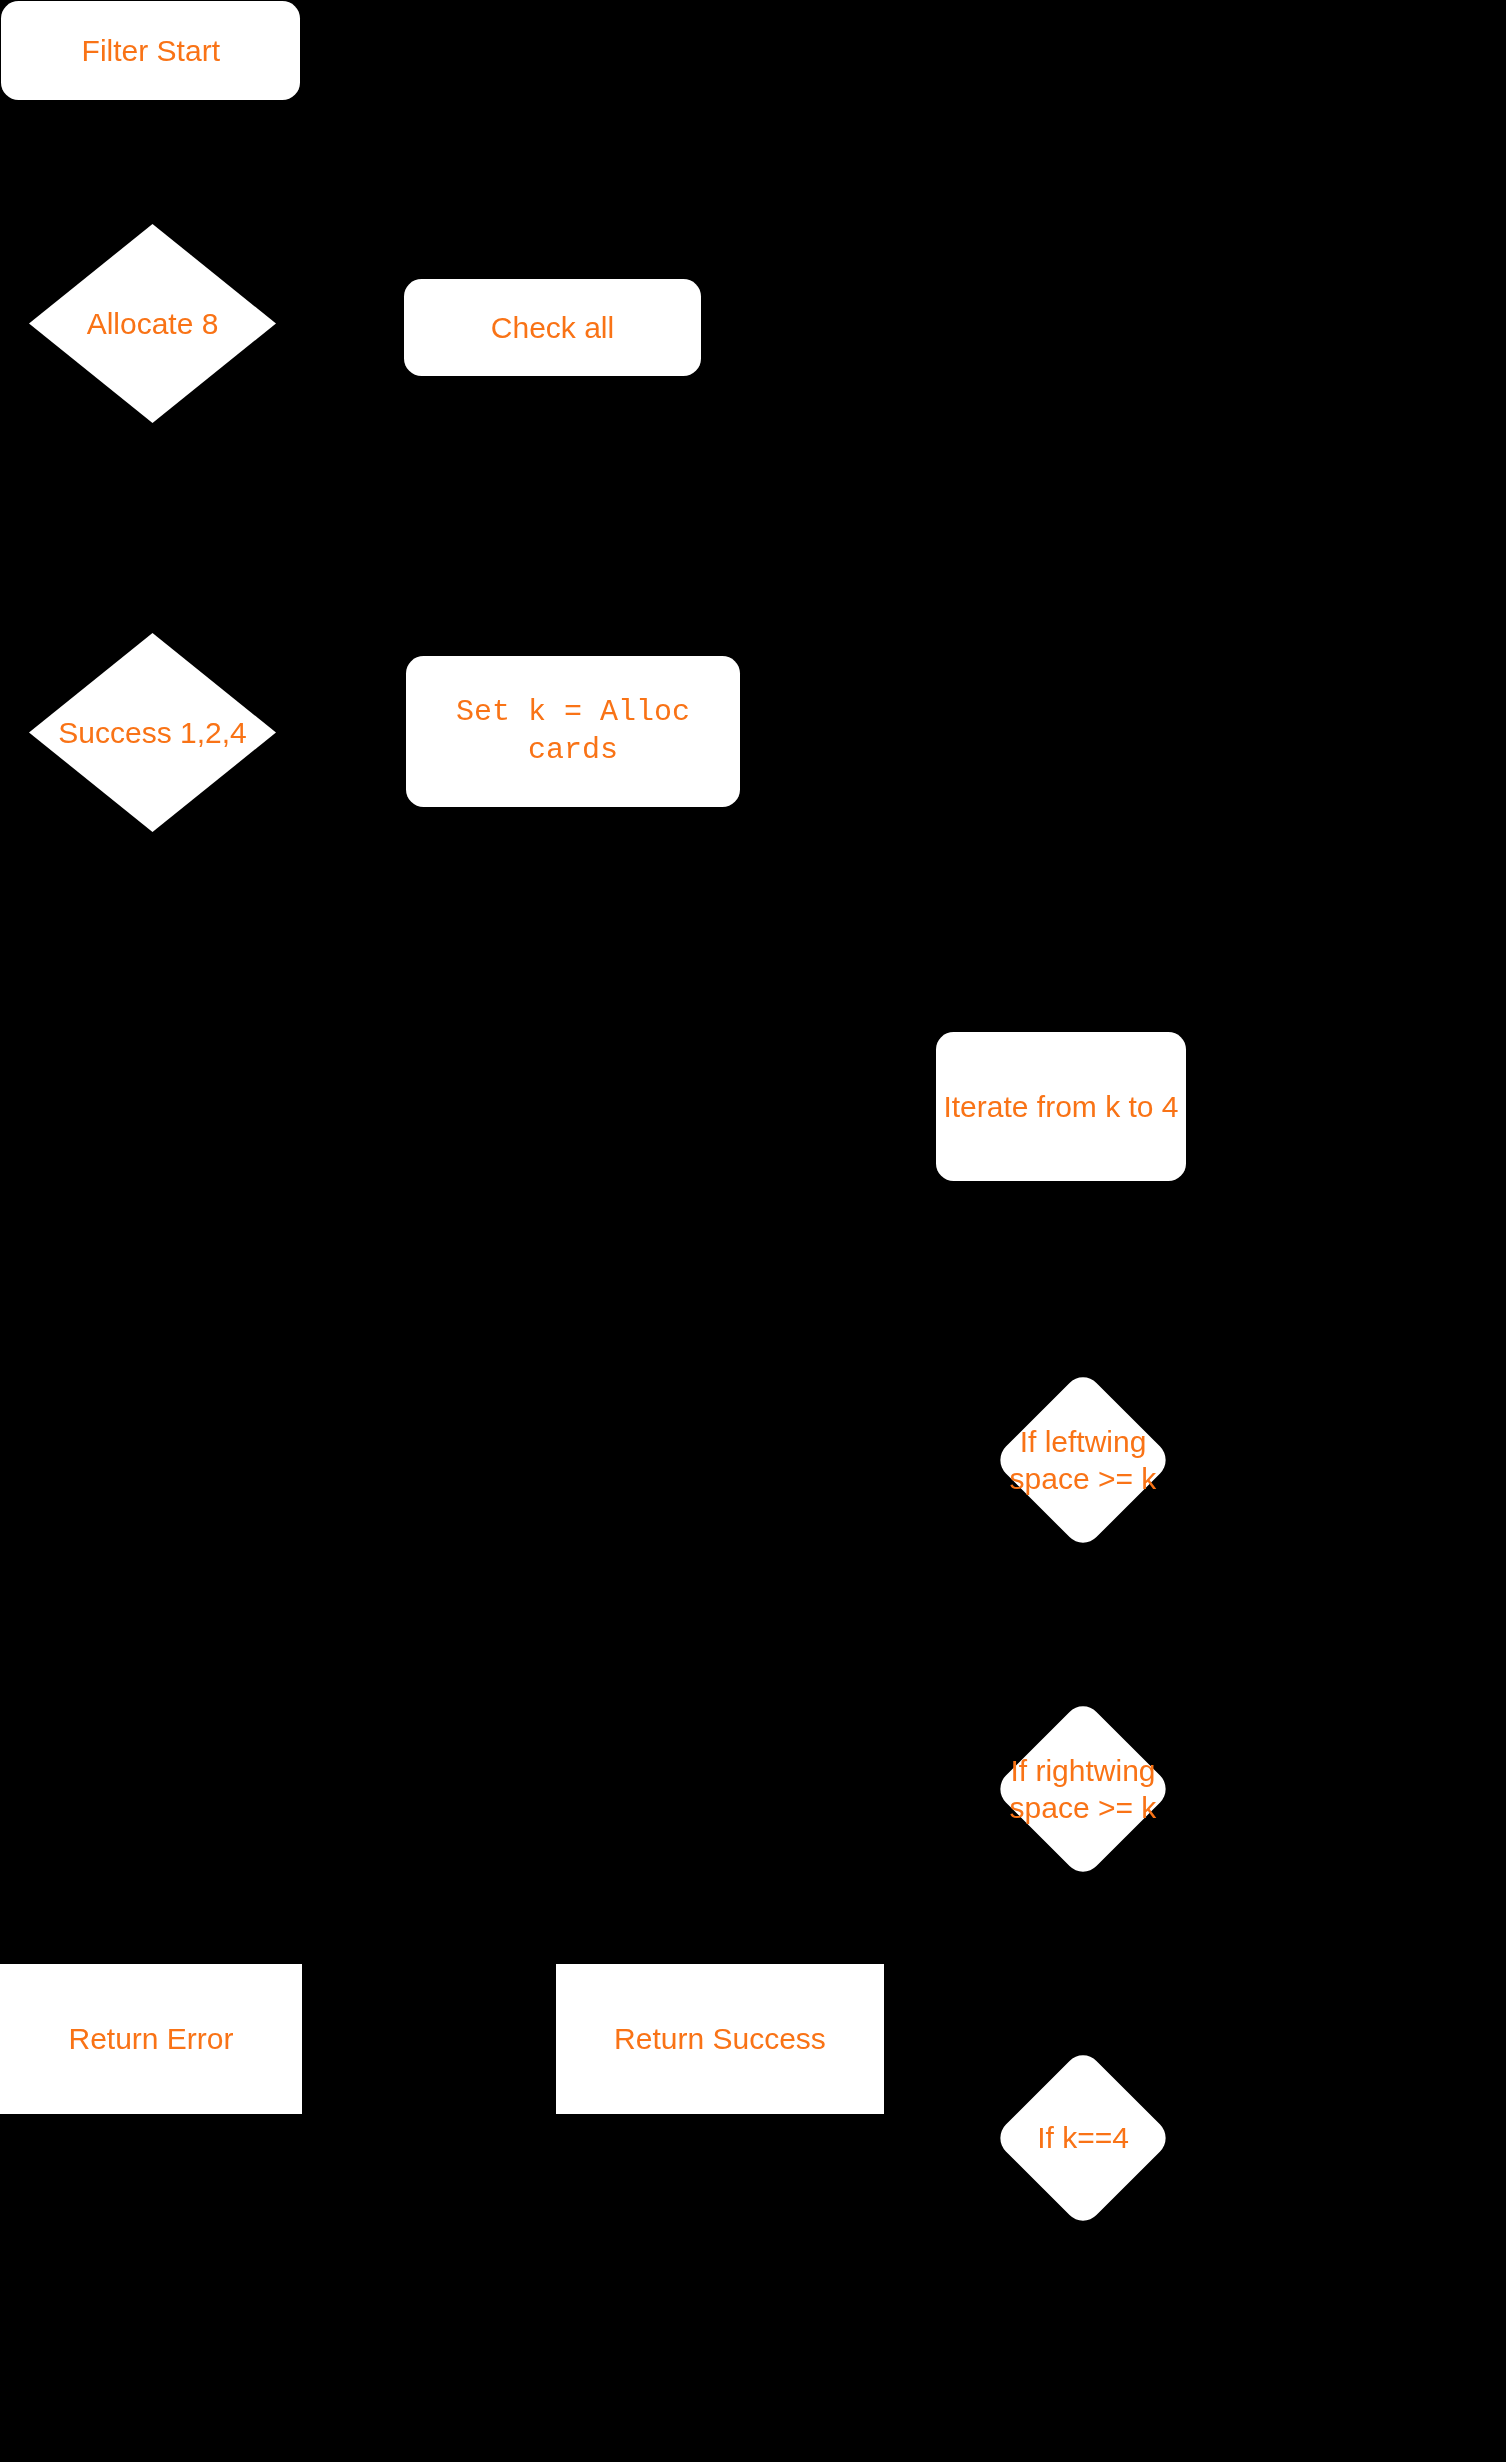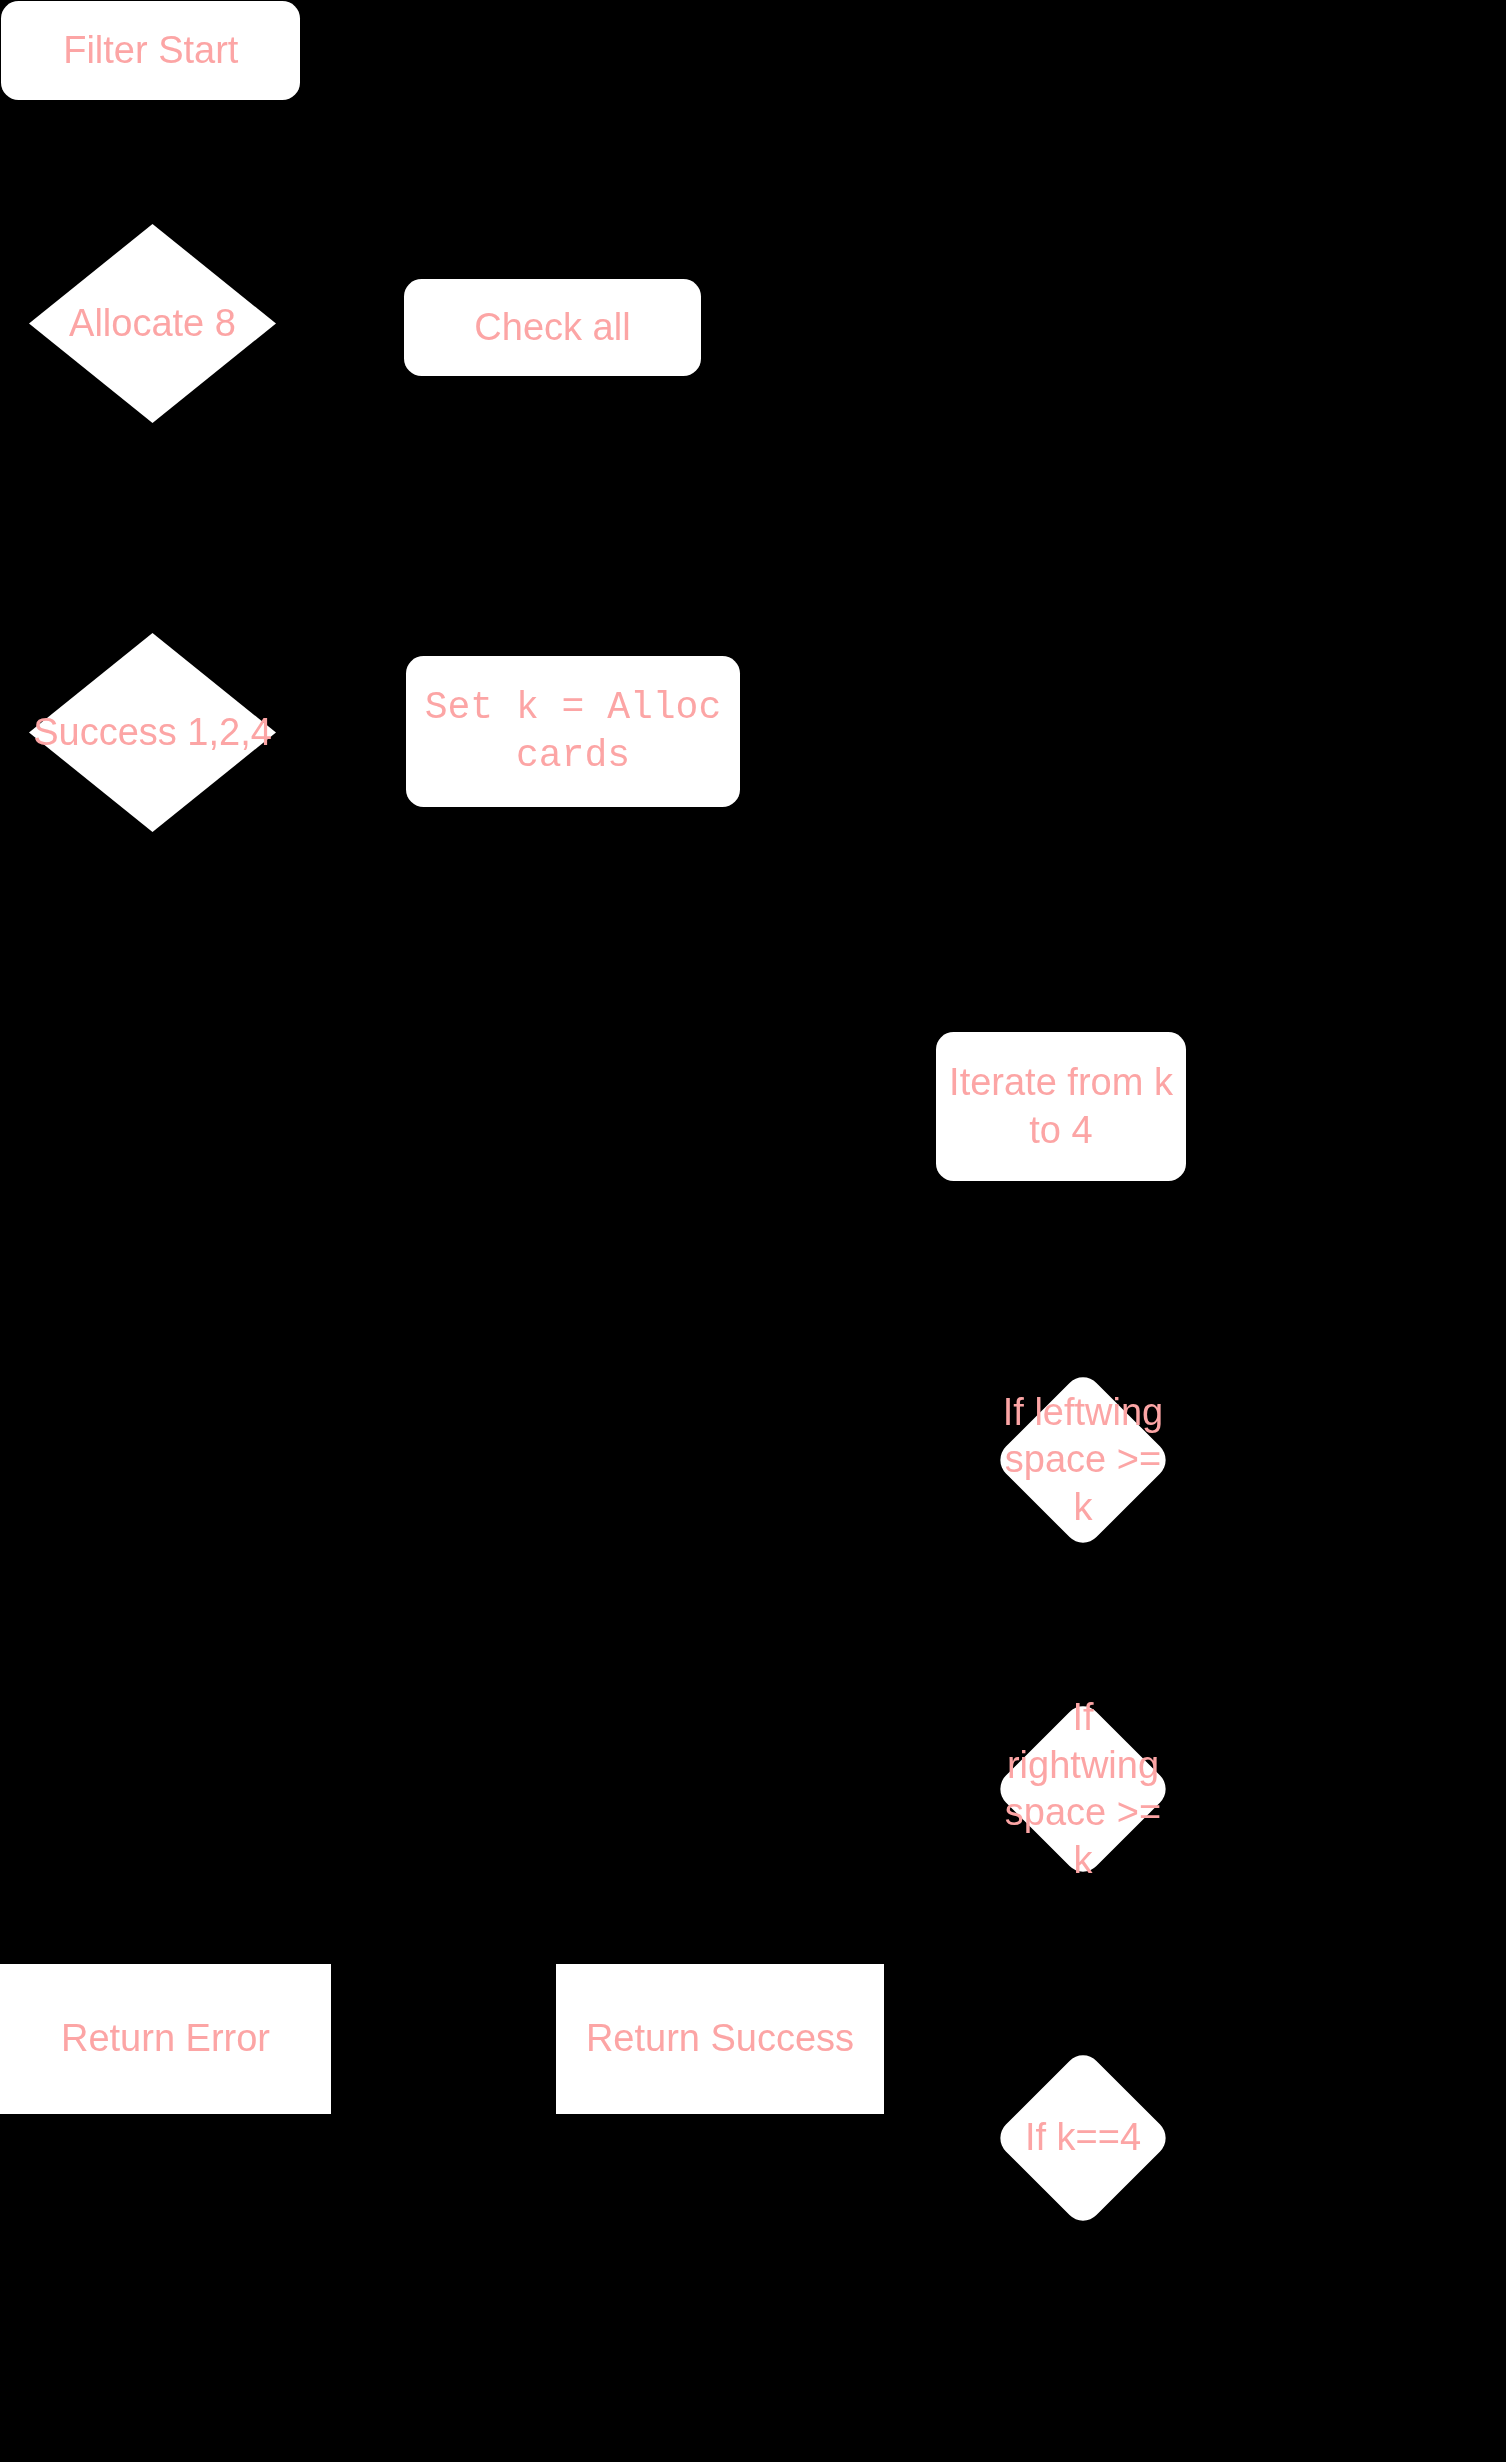--- a/index.html
+++ b/index.html
@@ -41,23 +41,23 @@
     border-radius: 19px;
     transform: translate(-50%, -50%) rotate(45deg);
   }
   .label {
     position: absolute;
     inset: 0;
     display: flex;
     align-items: center;
     justify-content: center;
     text-align: center;
-    font-size: 38px;
+    font-size: 30px;
     line-height: 1.25;
-    color: #fca5a5;
+    color: #f97316;
     white-space: pre-line;
   }
 </style>
 </head>
 <body>
 
 <div class="node" style="left:1.3px; top:1.3px; width:299px; height:99px;">
   <div class="shape rounded-rectangle"></div>
   <div class="label">Filter Start</div>
 </div>
@@ -92,21 +92,21 @@
   <div class="label">If leftwing
 space &gt;= k</div>
 </div>
 
 <div class="node" style="left:992px; top:1698px; width:182px; height:182px;">
   <div class="shape rounded-diamond"></div>
   <div class="label">If rightwing
 space &gt;= k</div>
 </div>
 
-<div class="node" style="left:0px; top:1964px; width:302px; height:150px;padding-left:29px;">
+<div class="node" style="left:0px; top:1964px; width:302px; height:150px;">
   <div class="shape rectangle"></div>
   <div class="label">Return Error</div>
 </div>
 
 <div class="node" style="left:556px; top:1964px; width:303px; height:150px;padding-left:25px;">
   <div class="shape rectangle"></div>
   <div class="label">Return Success</div>
 </div>
 
 <div class="node" style="left:992px; top:2047px; width:182px; height:182px;">

